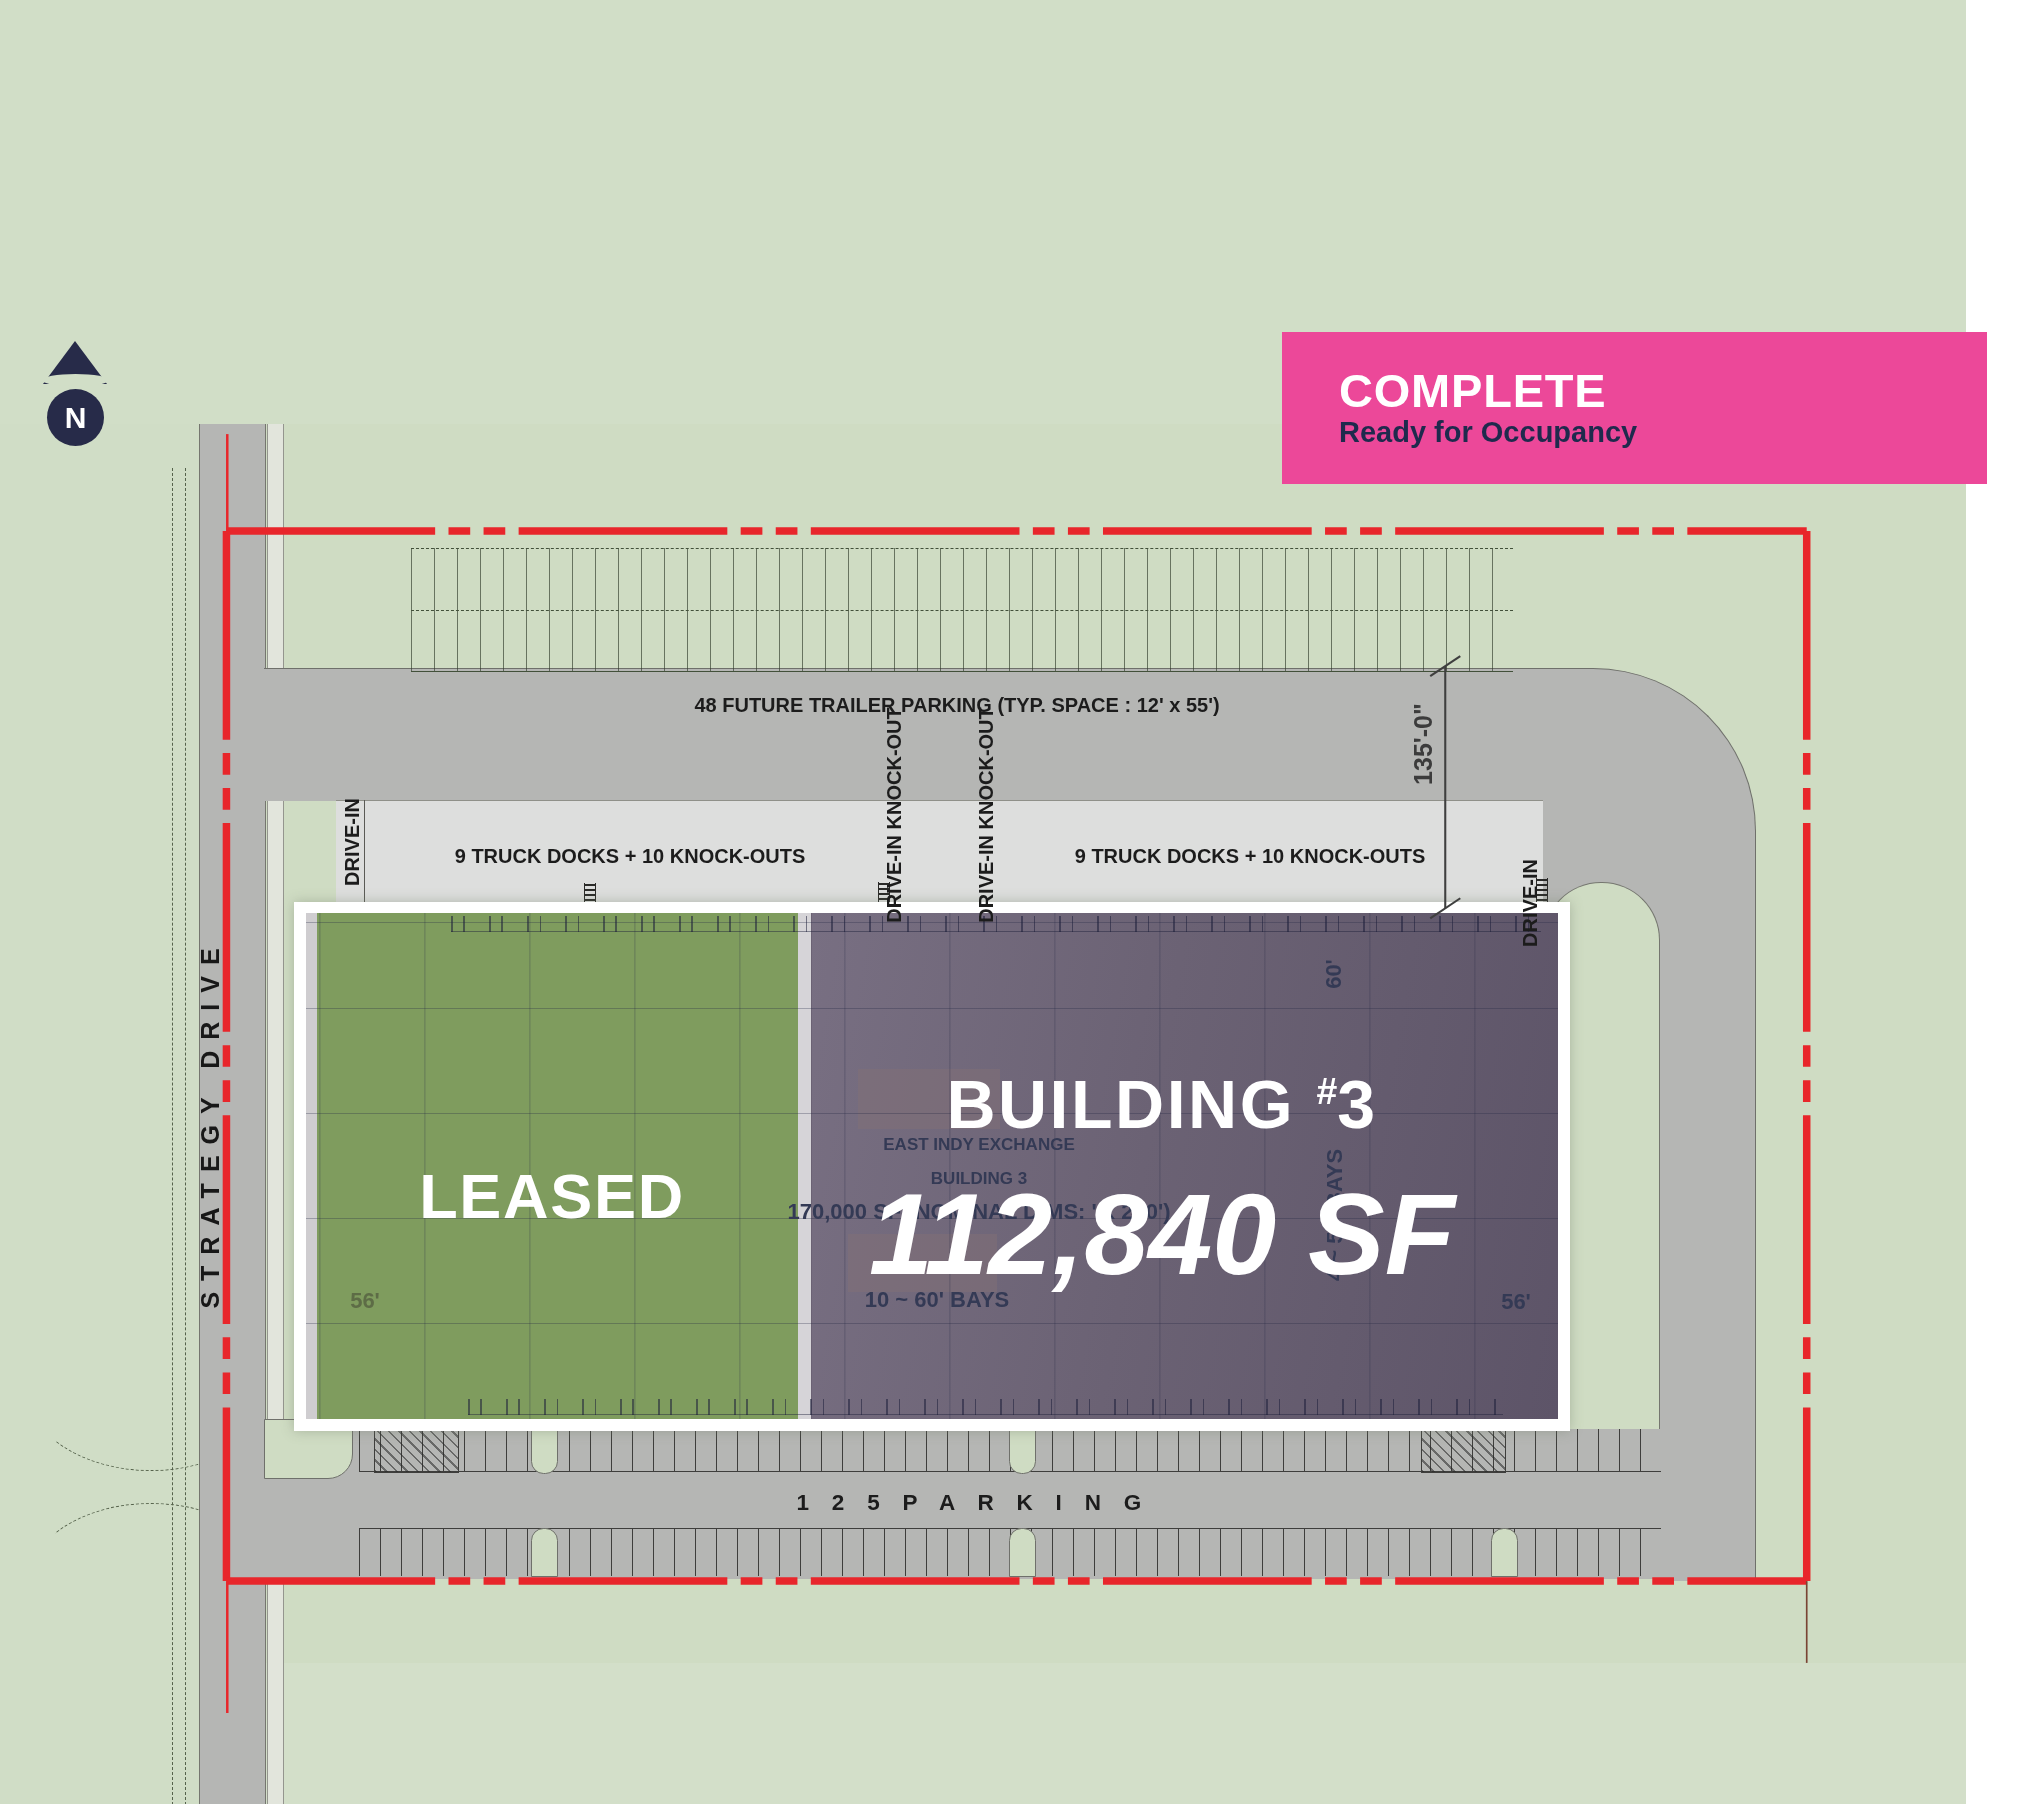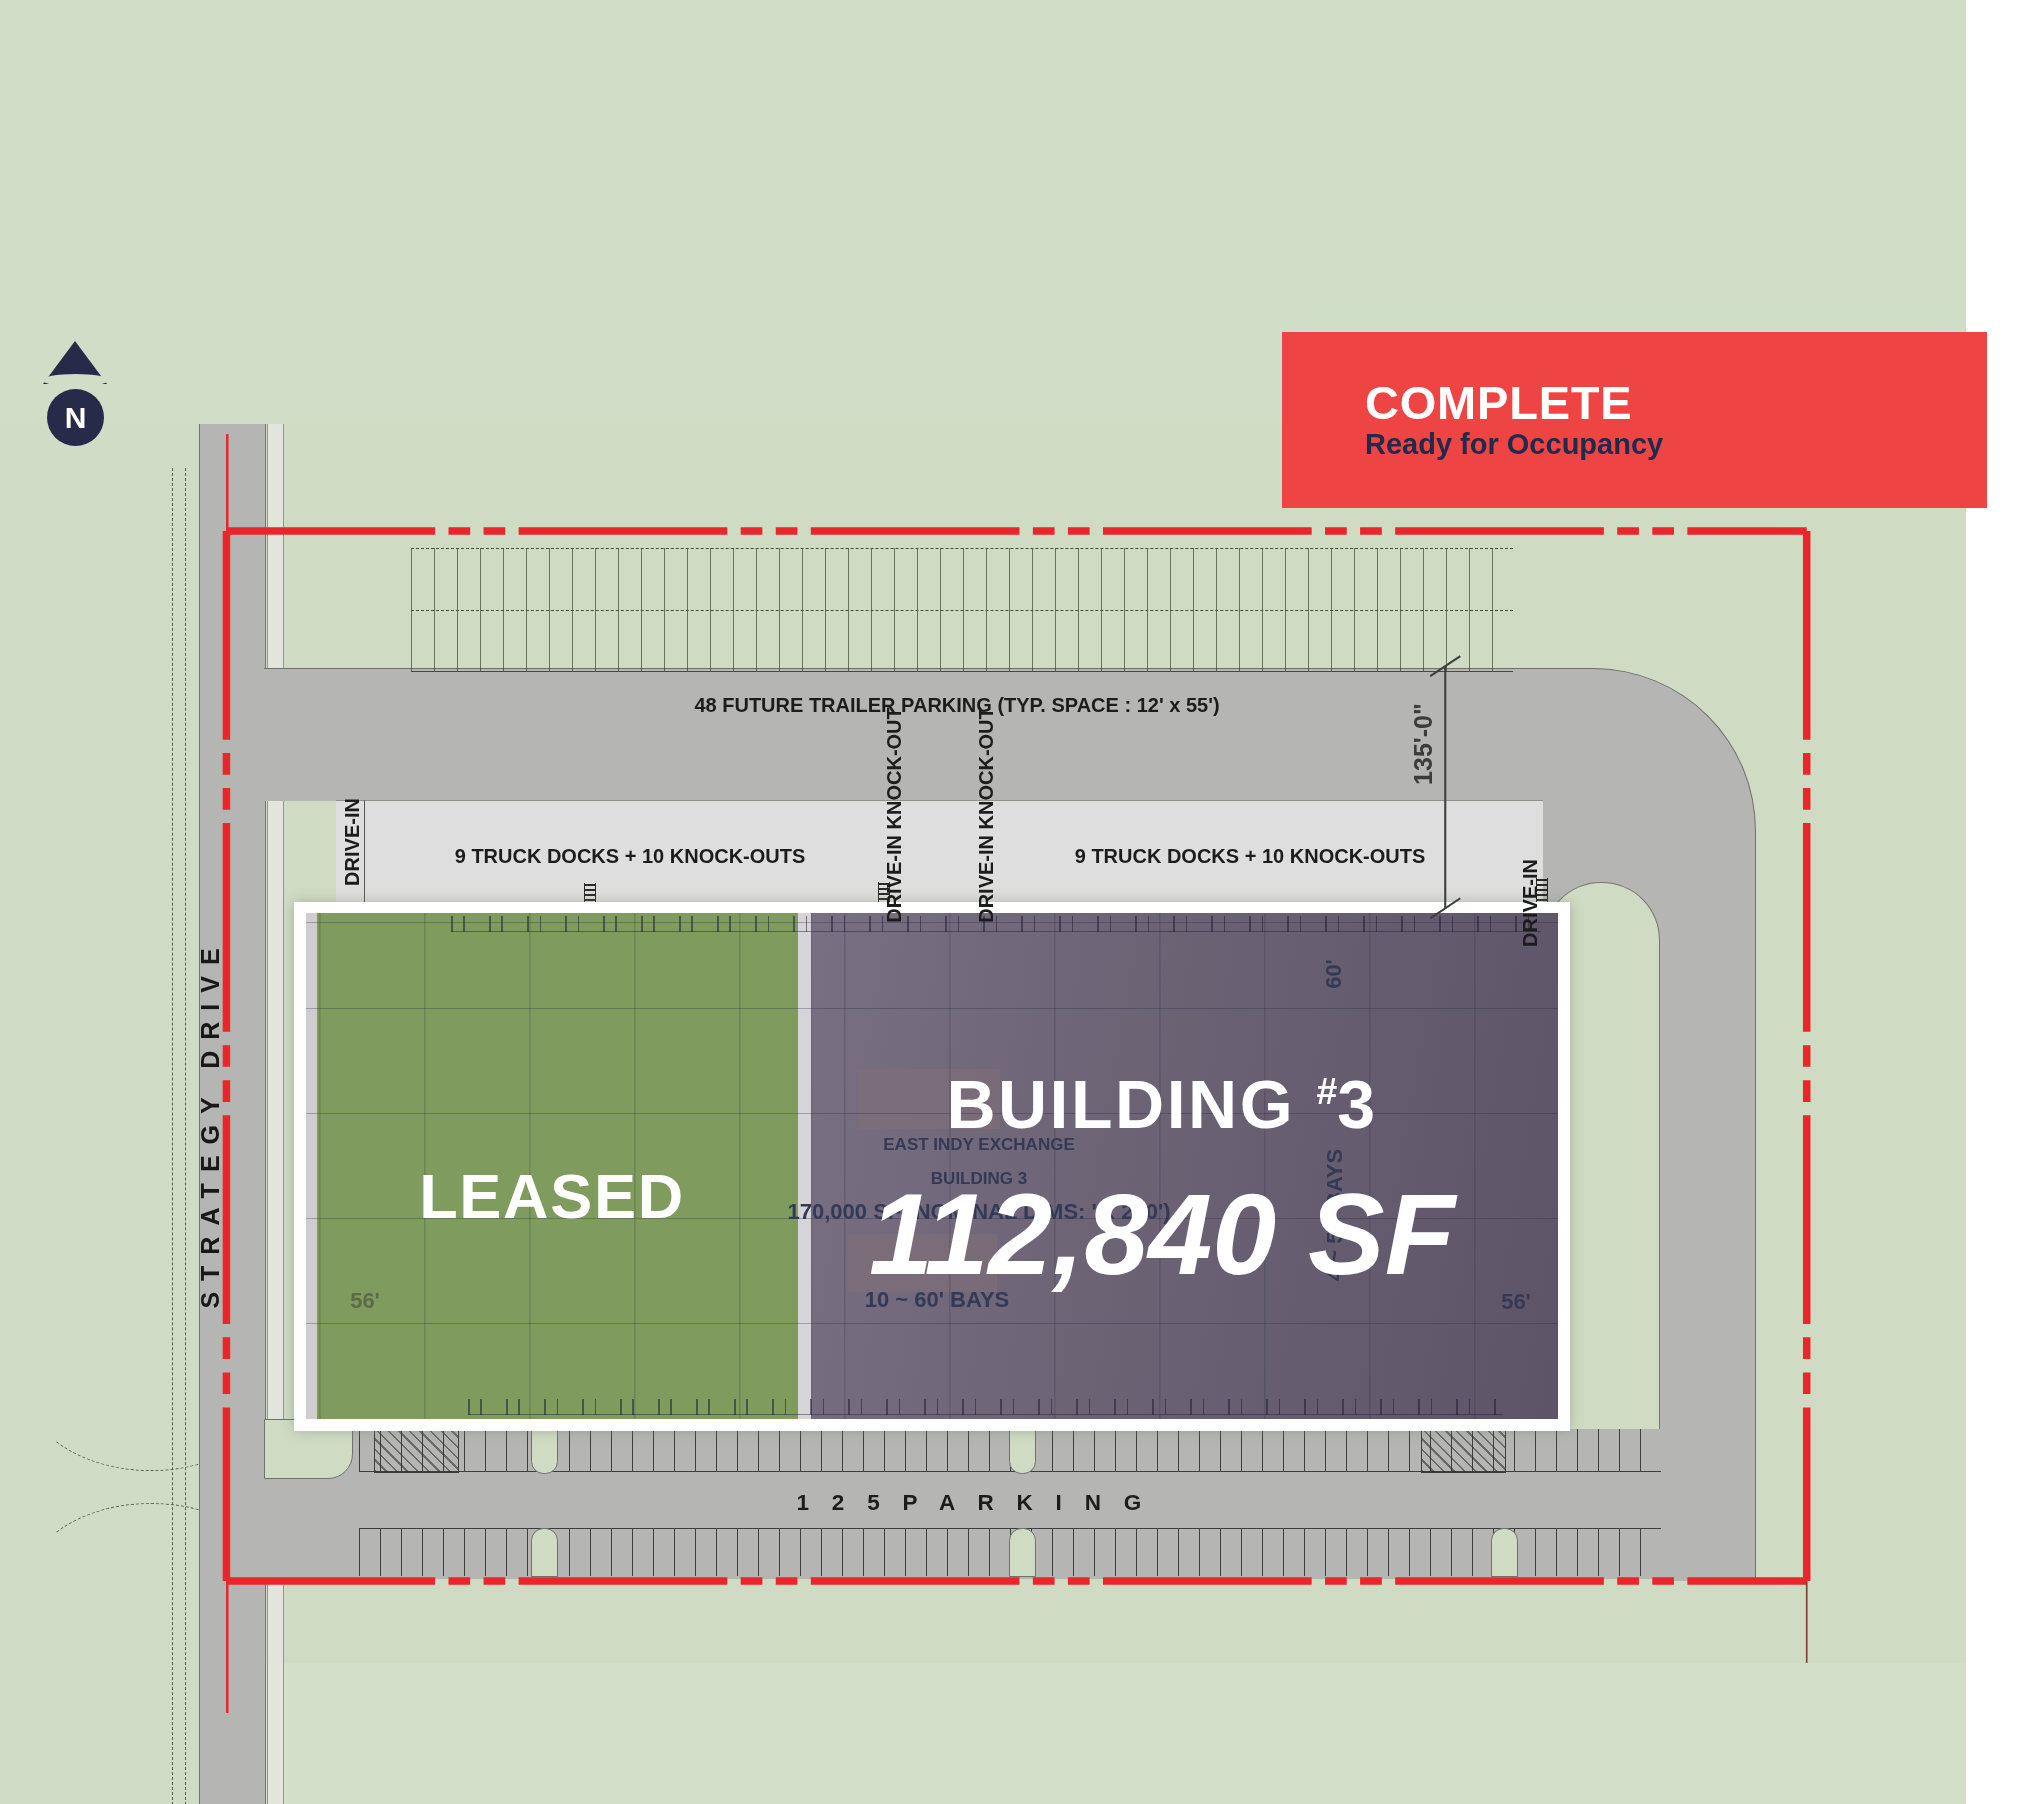--- a/index.html
+++ b/index.html
@@ -62,22 +62,22 @@
   .sz30{font-size:17px;}
   .street-label{font-size:25px;letter-spacing:11px;color:#181818;}
   .parking-label{font-size:22.5px;letter-spacing:8.3px;}
   .leased-label{font-size:63px;color:#ffffff;letter-spacing:1.7px;}
   .big-word{font-size:68px;color:#ffffff;letter-spacing:2.5px;}
   .big-word .hash{font-size:0.55em;vertical-align:super;letter-spacing:0;}
   .big-sf{font-size:115px;color:#ffffff;letter-spacing:0;}
   .dim-label{color:#3c3c3c;font-weight:bold;font-size:25px;}
   .olive{color:#5d6c46;}
   
-  .banner{left:1282px;top:332px;width:705px;height:176px;background:#ef4444;
-          display:flex;flex-direction:column;justify-content:center;padding-left:83px;box-sizing:border-box;}
+  .banner{left:1282px;top:332px;width:705px;height:152px;background:#ec4899;
+          display:flex;flex-direction:column;justify-content:center;padding-left:57px;box-sizing:border-box;}
   .banner-title{font-size:47px;font-weight:bold;color:#ffffff;letter-spacing:0.8px;line-height:1.05;}
   .banner-sub{font-size:29px;font-weight:bold;color:#1f2a4d;line-height:1.2;}
   
   .compass-circle{left:47px;top:389px;width:57px;height:57px;border-radius:50%;background:#272b49;
                   display:flex;align-items:center;justify-content:center;color:#fff;font-weight:bold;font-size:30px;}
   .compass-tri{left:43px;top:341px;width:0;height:0;border-left:32px solid transparent;border-right:32px solid transparent;border-bottom:43px solid #272b49;}
   .compass-gap{left:42px;top:374px;width:67px;height:11.7px;background:#d1dec7;border-radius:50%;}
   
   .dash-arc{position:absolute;border:1.7px dashed #55624b;border-radius:50%;}
   svg.overlay{position:absolute;left:0;top:0;pointer-events:none;}

